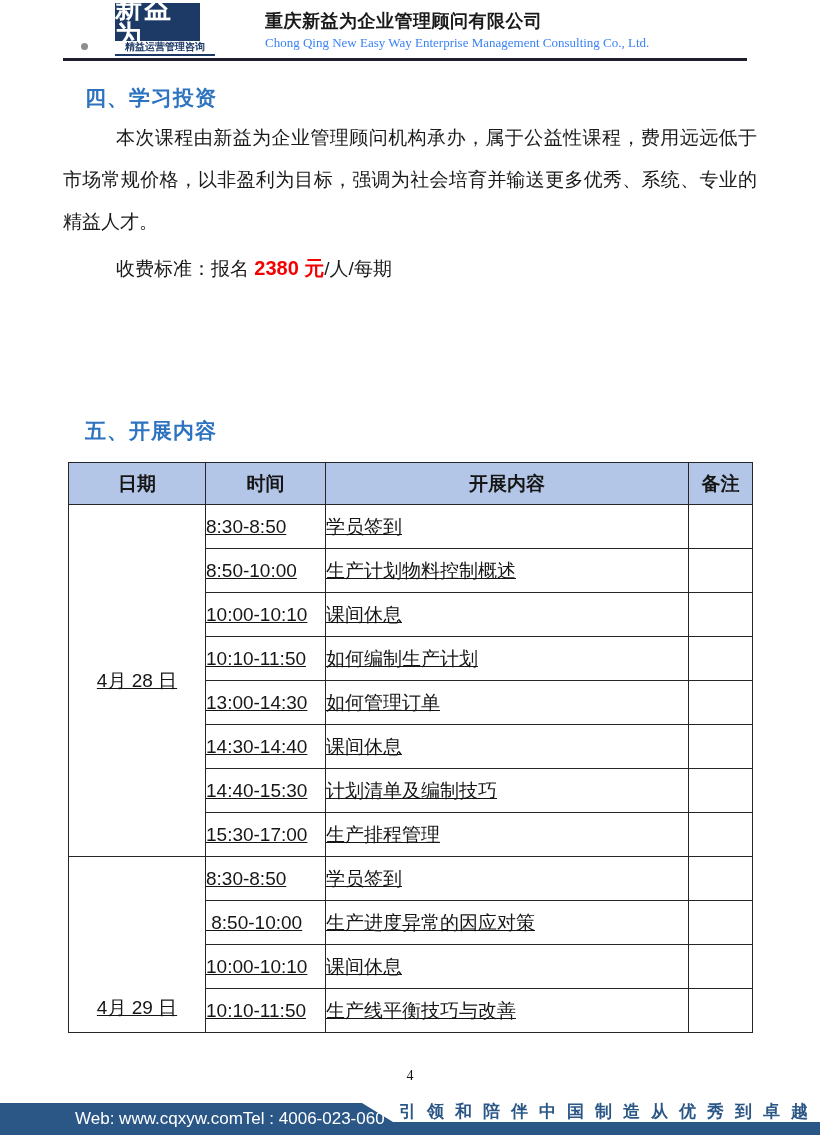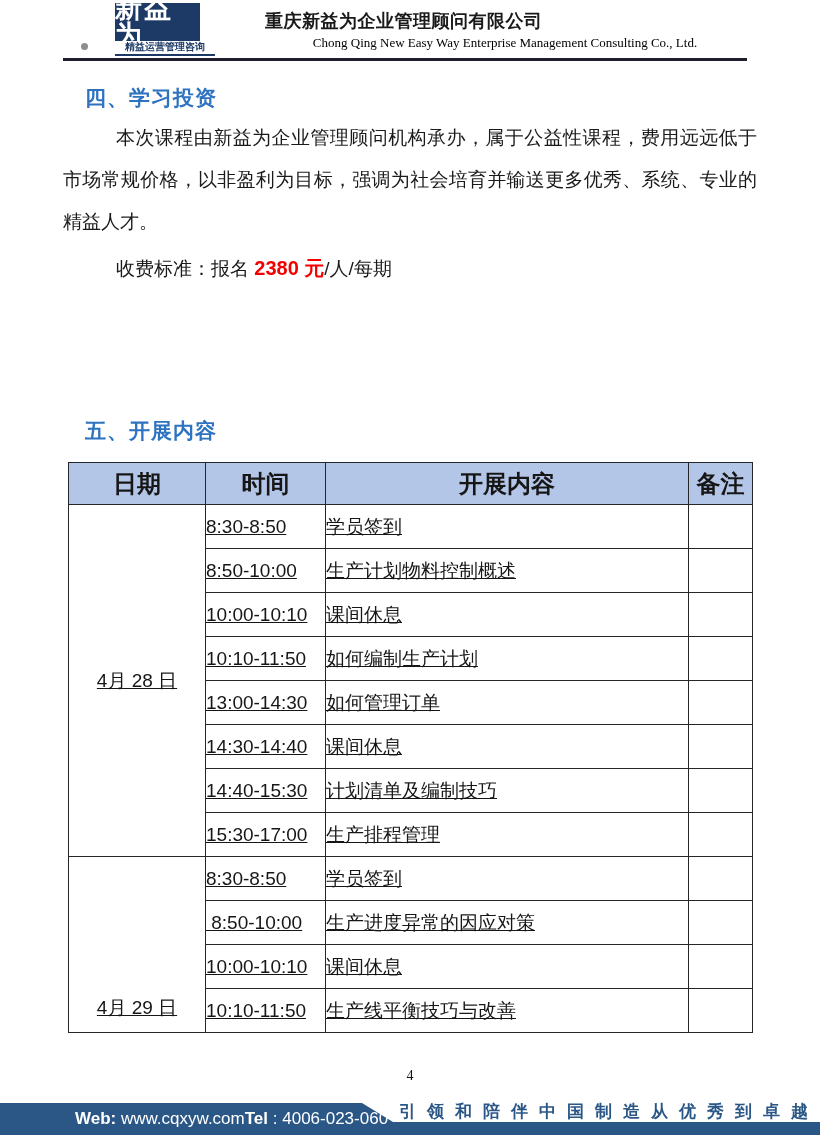--- a/index.html
+++ b/index.html
@@ -37,22 +37,22 @@
     width: 7px; height: 7px; border-radius: 50%;
     background: #8d8d8d;
   }
   .company { position: absolute; left: 265px; top: 10px; width: 480px; }
   .company-cn {
     font-size: 18px; font-weight: bold; letter-spacing: 0.5px;
     line-height: 1.25; white-space: nowrap;
   }
   .company-en {
     font-family: "Liberation Serif", serif;
-    font-size: 13px; color: #000000;
-    text-align: center; margin-top: 2px; white-space: nowrap;
+    font-size: 13px; color: #3b82f6;
+    text-align: left; margin-top: 2px; white-space: nowrap;
   }
   .header-rule {
     position: absolute; left: 63px; top: 58px;
     width: 684px; height: 3px;
     background: #1e1e2d;
   }
 
   
   .sec-title {
     position: absolute; left: 85px;
@@ -77,21 +77,21 @@
   
   .schedule {
     position: absolute; left: 68px; top: 462px;
     width: 684px;
     border-collapse: collapse; table-layout: fixed;
     font-size: 19px; color: #161616;
   }
   .schedule th, .schedule td { border: 1px solid #262626; padding: 0; }
   .schedule thead th {
     background: var(--table-header-bg, #b4c6e7);
-    height: 41px; font-weight: bold; font-size: 24px;
+    height: 41px; font-weight: bold; font-size: 19px;
     text-align: center;
   }
   .schedule tbody td { height: 43px; vertical-align: middle; text-decoration: underline; }
   .col-time  { padding-left: 8px; white-space: pre; }
   .col-content { padding-left: 8px; }
   .col-date { text-align: center; vertical-align: middle; }
   .col-date.bottom-aligned { vertical-align: bottom; padding-bottom: 11px; }
 
   
   .page-number {
@@ -103,21 +103,21 @@
   .footer-band {
     position: absolute; left: 0; right: 0; bottom: 0; height: 32px;
     background: var(--footer-navy, #2b5787);
   }
   .footer-left {
     position: absolute; left: 75px; top: 0; height: 32px;
     display: flex; align-items: center;
     color: #fff; font-size: 17px; z-index: 3;
   }
   .footer-left span { white-space: pre; }
-  .footer-left .b { font-weight: bold; }
+  .footer-left .b { font-weight: normal; }
   .footer-white {
     position: absolute; left: 362px; right: 0; top: 0; height: 19px;
     background: #fff; z-index: 1;
     clip-path: polygon(0 0, 100% 0, 100% 100%, 31px 100%);
   }
   .slogan {
     position: absolute; left: 399px; top: -2px; height: 21px;
     line-height: 21px; z-index: 2;
     color: var(--footer-navy, #2b5787);
     font-weight: bold; font-size: 17px; letter-spacing: 11px;

